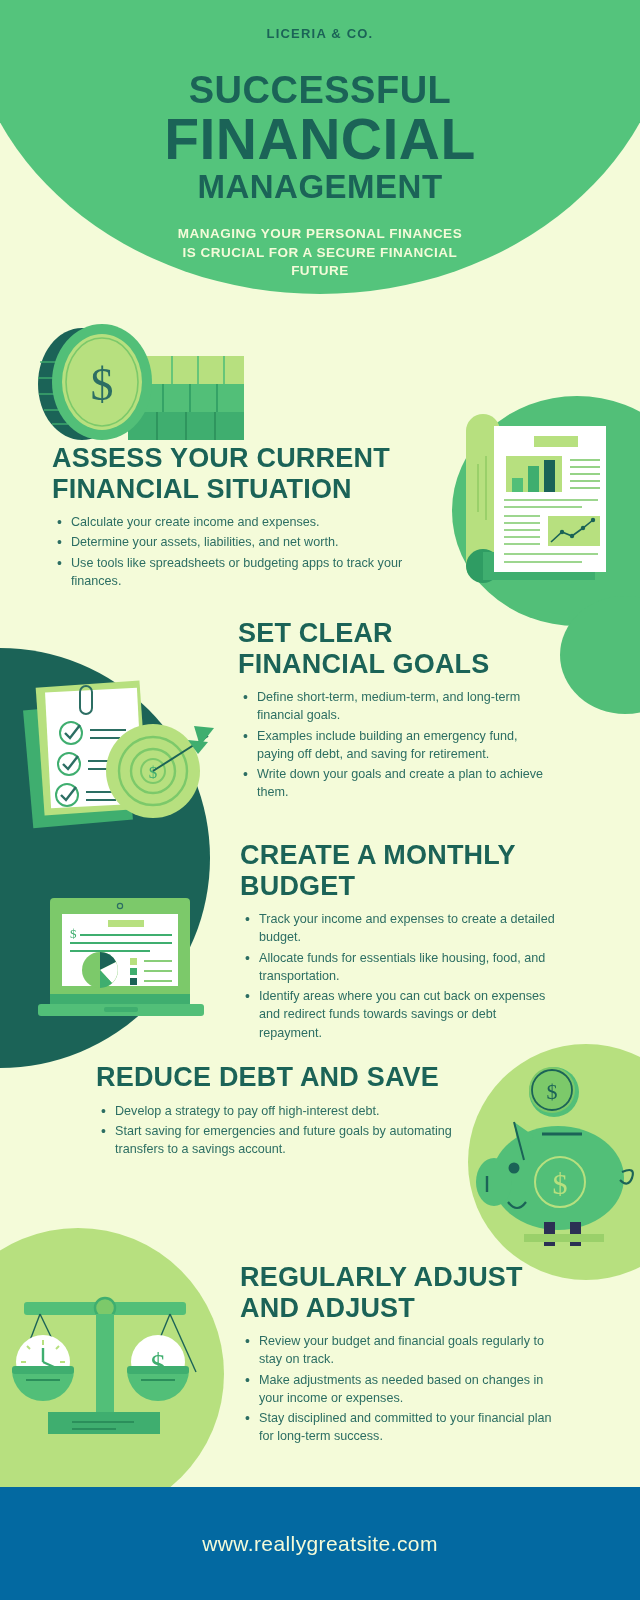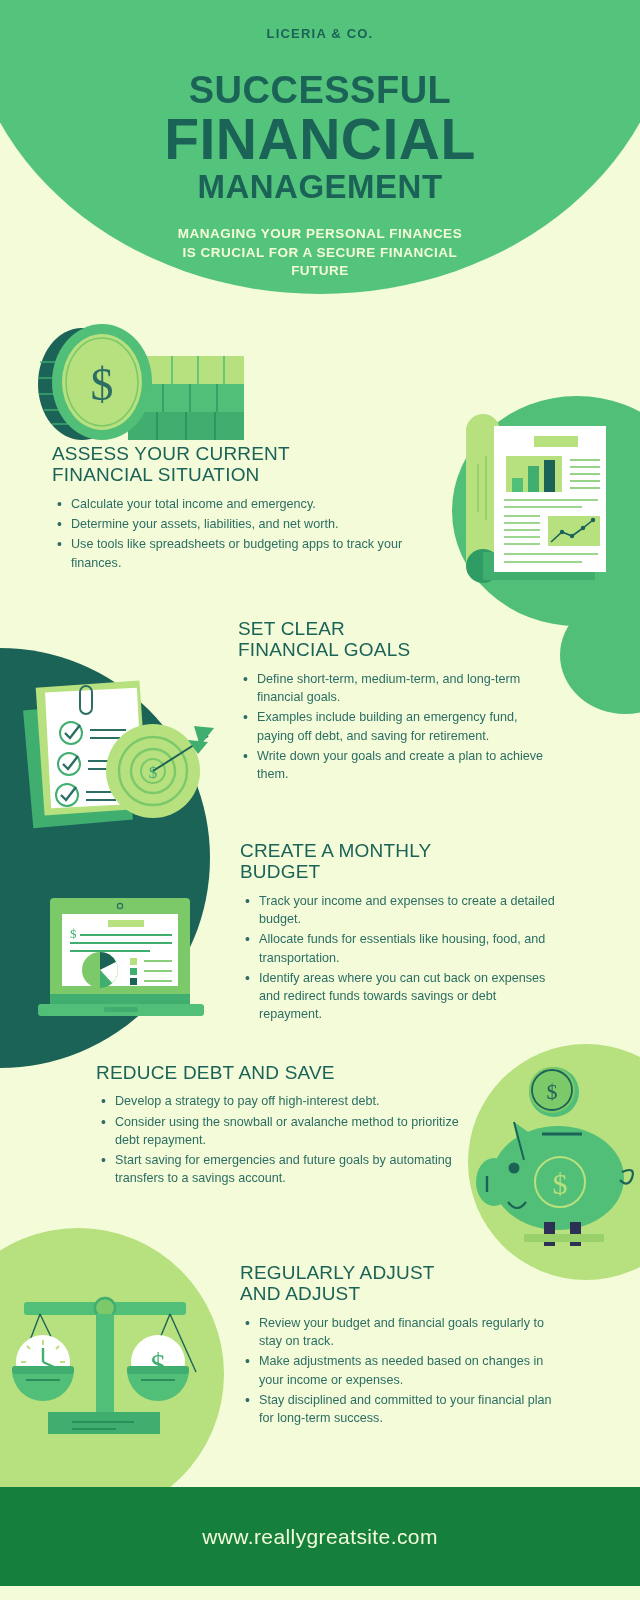--- a/index.html
+++ b/index.html
@@ -130,22 +130,22 @@
     color: #f4fbd9;
   }
 
   
   .section {
     position: absolute;
     z-index: 6;
   }
   .sec-title {
     color: #1b6357;
-    font-weight: normal;
-    font-size: 19px;
+    font-weight: bold;
+    font-size: 27px;
     line-height: 1.13;
     letter-spacing: 0.2px;
     margin: 0 0 9px 0;
   }
   ul.bullets {
     margin: 0;
     padding: 0 0 0 19px;
     list-style: none;
   }
   ul.bullets li {
@@ -169,22 +169,22 @@
   #section-budget  { left: 240px; top: 840px; width: 320px; }
   #section-debt    { left: 96px;  top: 1062px; width: 370px; }
   #section-review  { left: 240px; top: 1262px; width: 320px; }
 
   
   .footer {
     position: absolute;
     left: 0;
     top: 1487px;
     width: 640px;
-    height: 99px;
-    background: #15803d;
+    height: 113px;
+    background: #0369a1;
     z-index: 8;
     display: flex;
     align-items: center;
     justify-content: center;
   }
   .footer-url {
     color: #f4fbd9;
     font-size: 21px;
     letter-spacing: 0.4px;
   }
@@ -468,21 +468,21 @@
       <line x1="131" y1="114" x2="165" y2="114" stroke="#2b8f5b" stroke-width="2"></line>
     </svg>
   </div>
 
   <div class="section" id="section-assess">
     <h2 class="sec-title">
       <span>ASSESS YOUR CURRENT</span><br>
       <span>FINANCIAL SITUATION</span>
     </h2>
     <ul class="bullets">
-      <li>Calculate your total income and emergency.</li>
+      <li>Calculate your create income and expenses.</li>
       <li>Determine your assets, liabilities, and net worth.</li>
       <li>Use tools like spreadsheets or budgeting apps to track your finances.</li>
     </ul>
   </div>
 
   <div class="section" id="section-goals">
     <h2 class="sec-title">
       <span>SET CLEAR</span><br>
       <span>FINANCIAL GOALS</span>
     </h2>
@@ -504,21 +504,20 @@
       <li>Identify areas where you can cut back on expenses and redirect funds towards savings or debt repayment.</li>
     </ul>
   </div>
 
   <div class="section" id="section-debt">
     <h2 class="sec-title">
       <span>REDUCE DEBT AND SAVE</span>
     </h2>
     <ul class="bullets">
       <li>Develop a strategy to pay off high-interest debt.</li>
-      <li>Consider using the snowball or avalanche method to prioritize debt repayment.</li>
       <li>Start saving for emergencies and future goals by automating transfers to a savings account.</li>
     </ul>
   </div>
 
   <div class="section" id="section-review">
     <h2 class="sec-title">
       <span>REGULARLY ADJUST</span><br>
       <span>AND ADJUST</span>
     </h2>
     <ul class="bullets">

